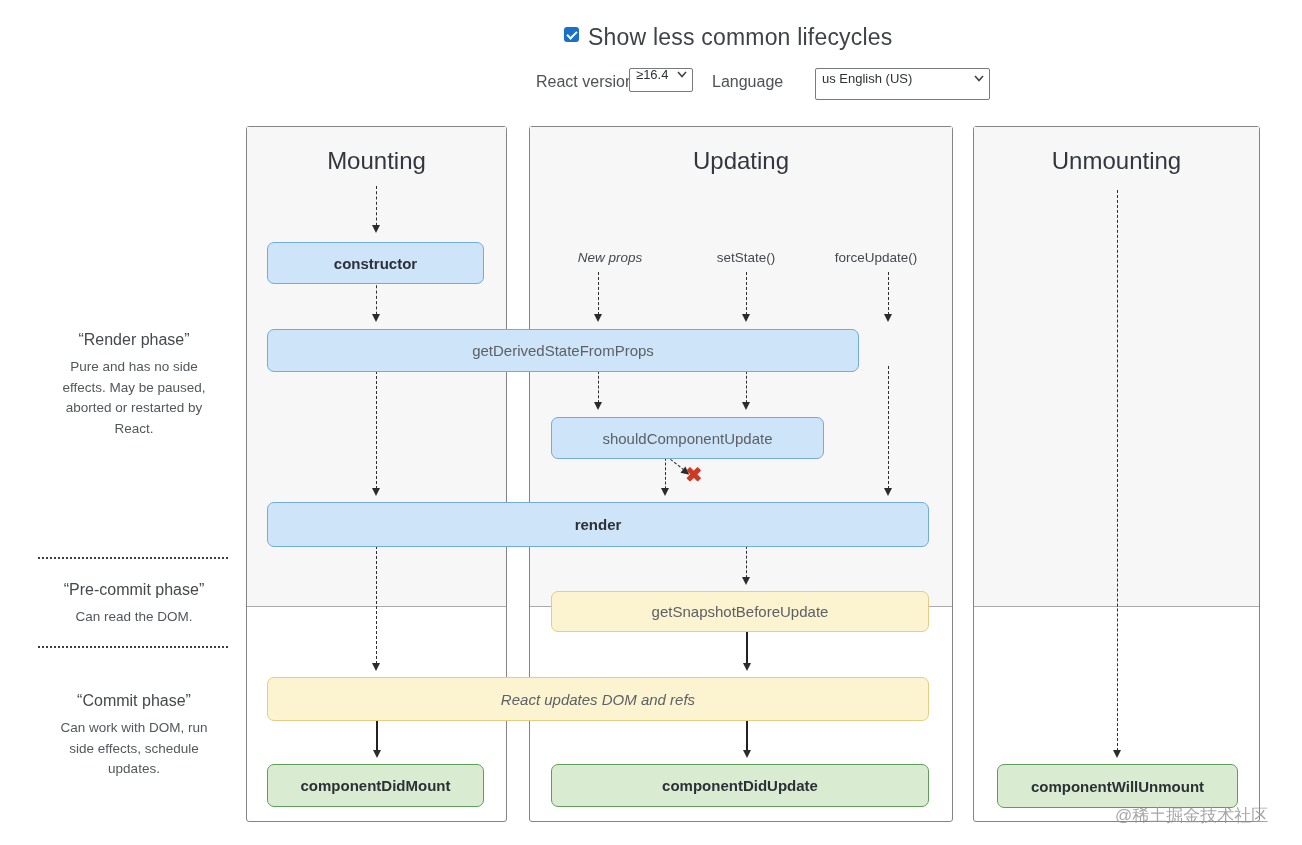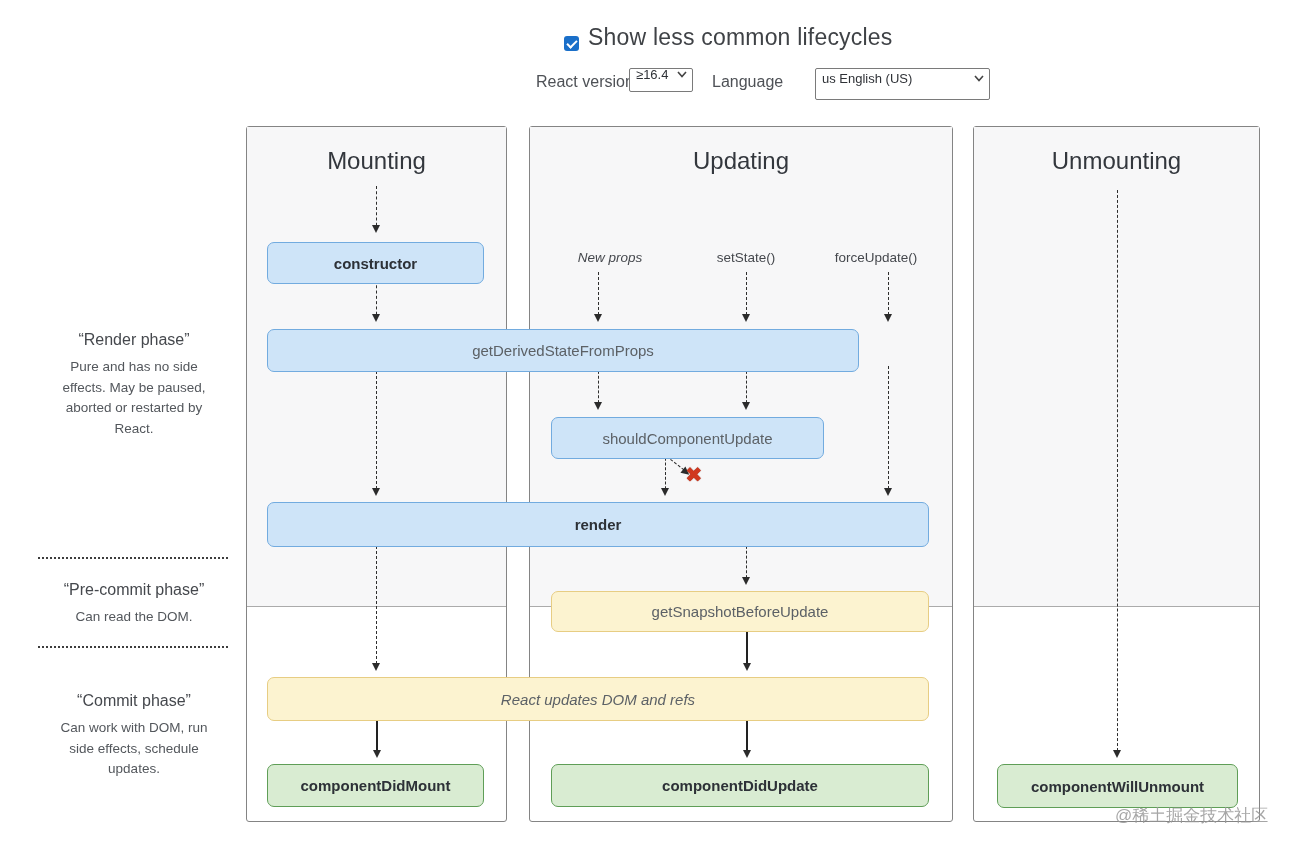--- a/index.html
+++ b/index.html
@@ -4,21 +4,21 @@
 <style>
   html,body { margin:0; padding:0; background:#fff; }
   .canvas {
     position:relative; width:1302px; height:845px; overflow:hidden;
     font-family:"Liberation Sans","DejaVu Sans",sans-serif;
     background:#fff; color:#33373d;
   }
   .abs { position:absolute; }
 
   
-  .toggle-row { left:564px; top:24px; display:flex; align-items:flex-end; gap:9px; cursor:pointer; }
+  .toggle-row { left:564px; top:24px; display:flex; align-items:flex-start; gap:9px; cursor:pointer; }
   .checkbox {
     width:15px; height:15px; background:var(--accent_blue); border-radius:3px;
     display:inline-flex; align-items:center; justify-content:center; flex:0 0 auto; margin-top:3px;
   }
   .checkbox .check {
     width:4px; height:8px; border:solid #fff; border-width:0 2px 2px 0;
     transform:rotate(45deg); margin-top:-2px;
   }
   .toggle-label { font-size:23px; color:#3f4246; letter-spacing:.2px; }
   .ctl-label { font-size:16px; color:#4e5156; }

